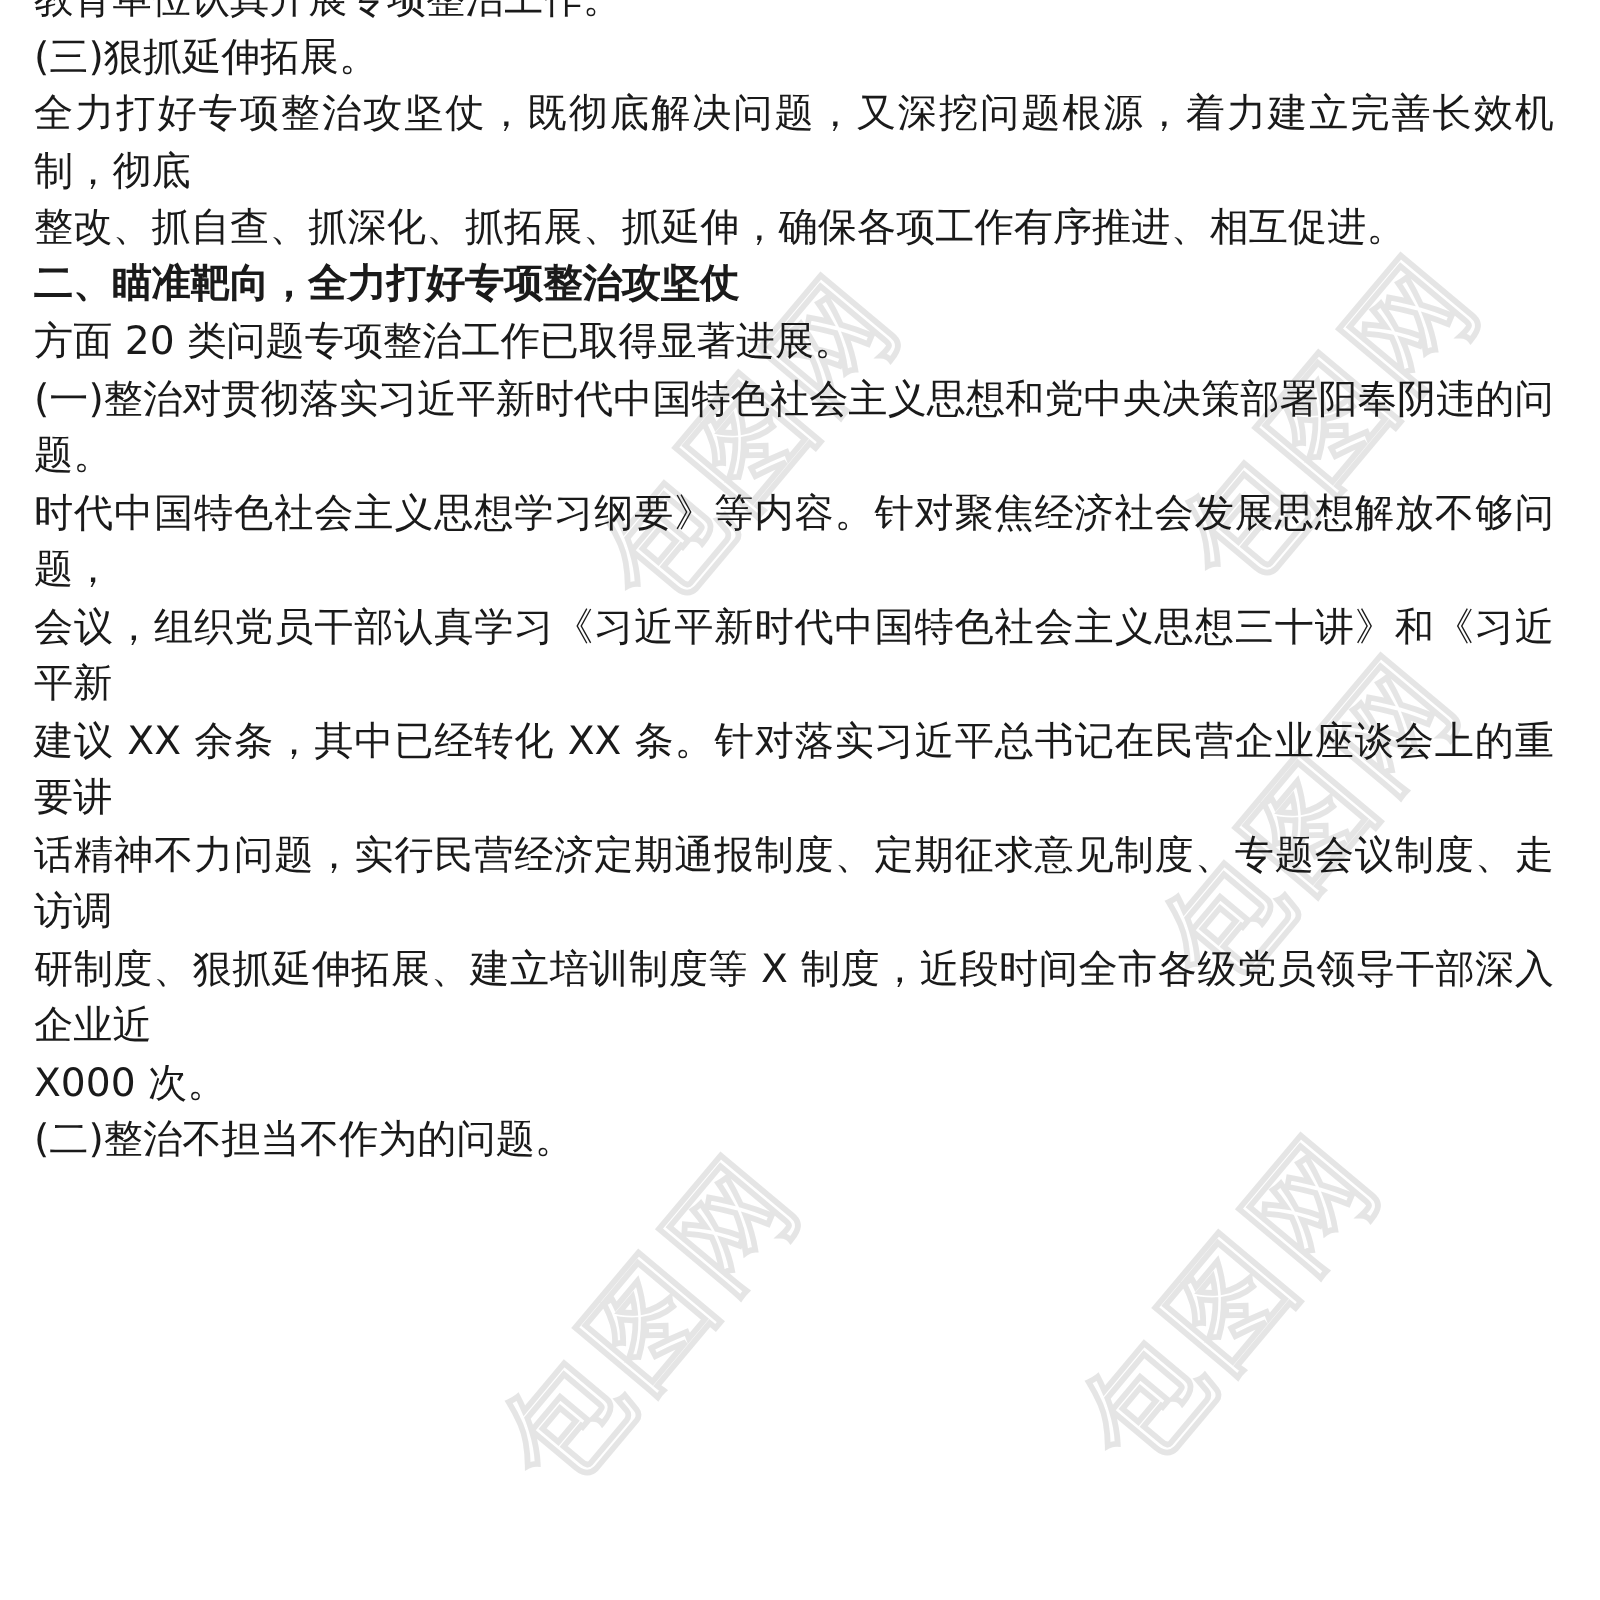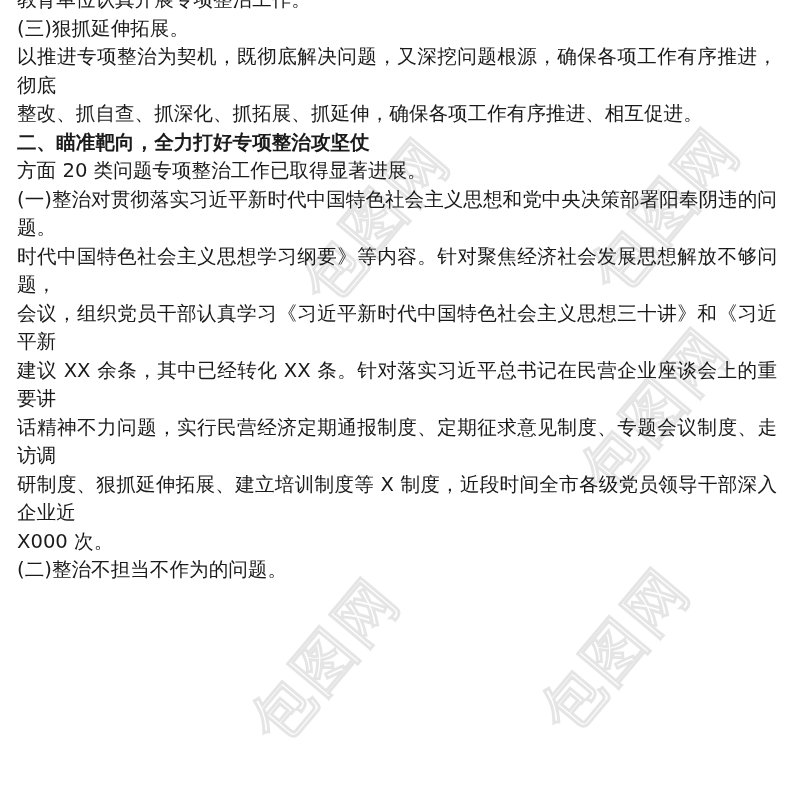--- a/index.html
+++ b/index.html
@@ -59,21 +59,21 @@
 
   <div class="watermark" style="left:280px; top:180px;">包图网</div>
   <div class="watermark" style="left:570px; top:170px;">包图网</div>
   <div class="watermark" style="left:560px; top:370px;">包图网</div>
   <div class="watermark" style="left:230px; top:620px;">包图网</div>
   <div class="watermark" style="left:520px; top:610px;">包图网</div>
 
   <div class="doc">
     <p>教育单位认真开展专项整治工作。</p>
     <p>(三)狠抓延伸拓展。</p>
-    <p>以推进专项整治为契机，既彻底解决问题，又深挖问题根源，确保各项工作有序推进，彻底</p>
+    <p>全力打好专项整治攻坚仗，既彻底解决问题，又深挖问题根源，着力建立完善长效机制，彻底</p>
     <p>整改、抓自查、抓深化、抓拓展、抓延伸，确保各项工作有序推进、相互促进。</p>
     <p class="heading">二、瞄准靶向，全力打好专项整治攻坚仗</p>
     <p>方面 20 类问题专项整治工作已取得显著进展。</p>
     <p>(一)整治对贯彻落实习近平新时代中国特色社会主义思想和党中央决策部署阳奉阴违的问</p>
     <p>题。</p>
     <p>时代中国特色社会主义思想学习纲要》等内容。针对聚焦经济社会发展思想解放不够问题，</p>
     <p>会议，组织党员干部认真学习《习近平新时代中国特色社会主义思想三十讲》和《习近平新</p>
     <p>建议 XX 余条，其中已经转化 XX 条。针对落实习近平总书记在民营企业座谈会上的重要讲</p>
     <p>话精神不力问题，实行民营经济定期通报制度、定期征求意见制度、专题会议制度、走访调</p>
     <p>研制度、狠抓延伸拓展、建立培训制度等 X 制度，近段时间全市各级党员领导干部深入企业近</p>

